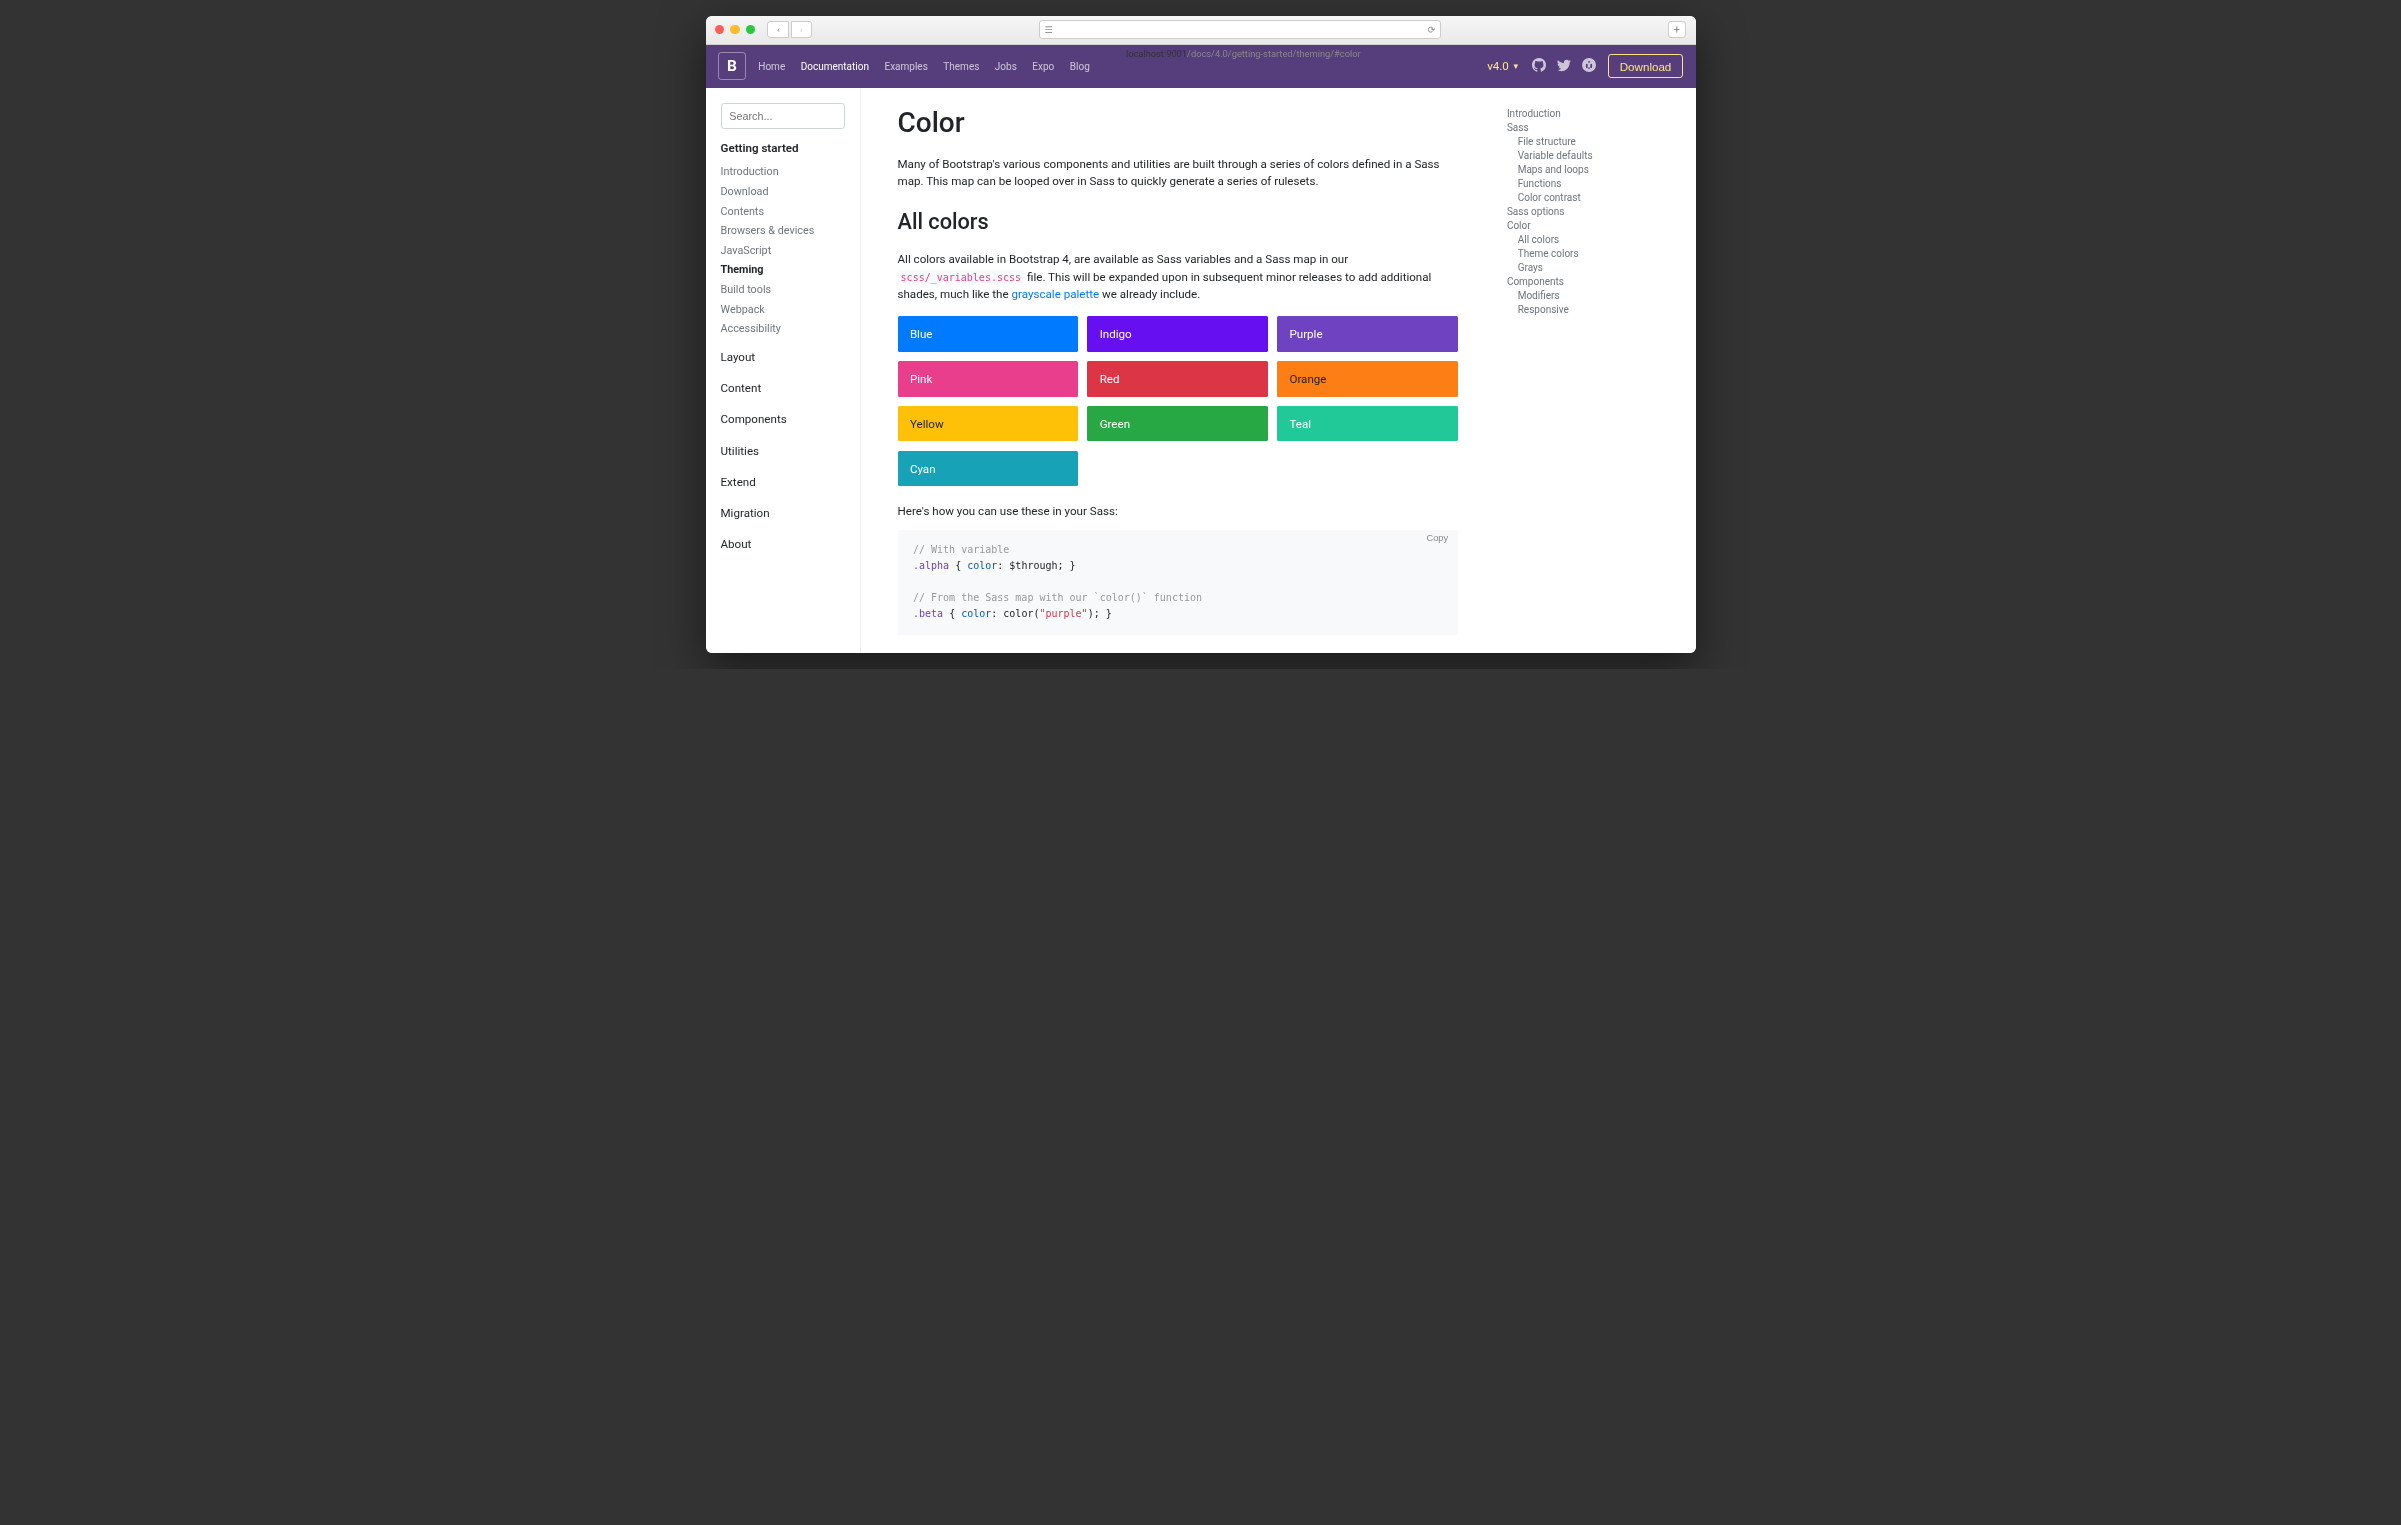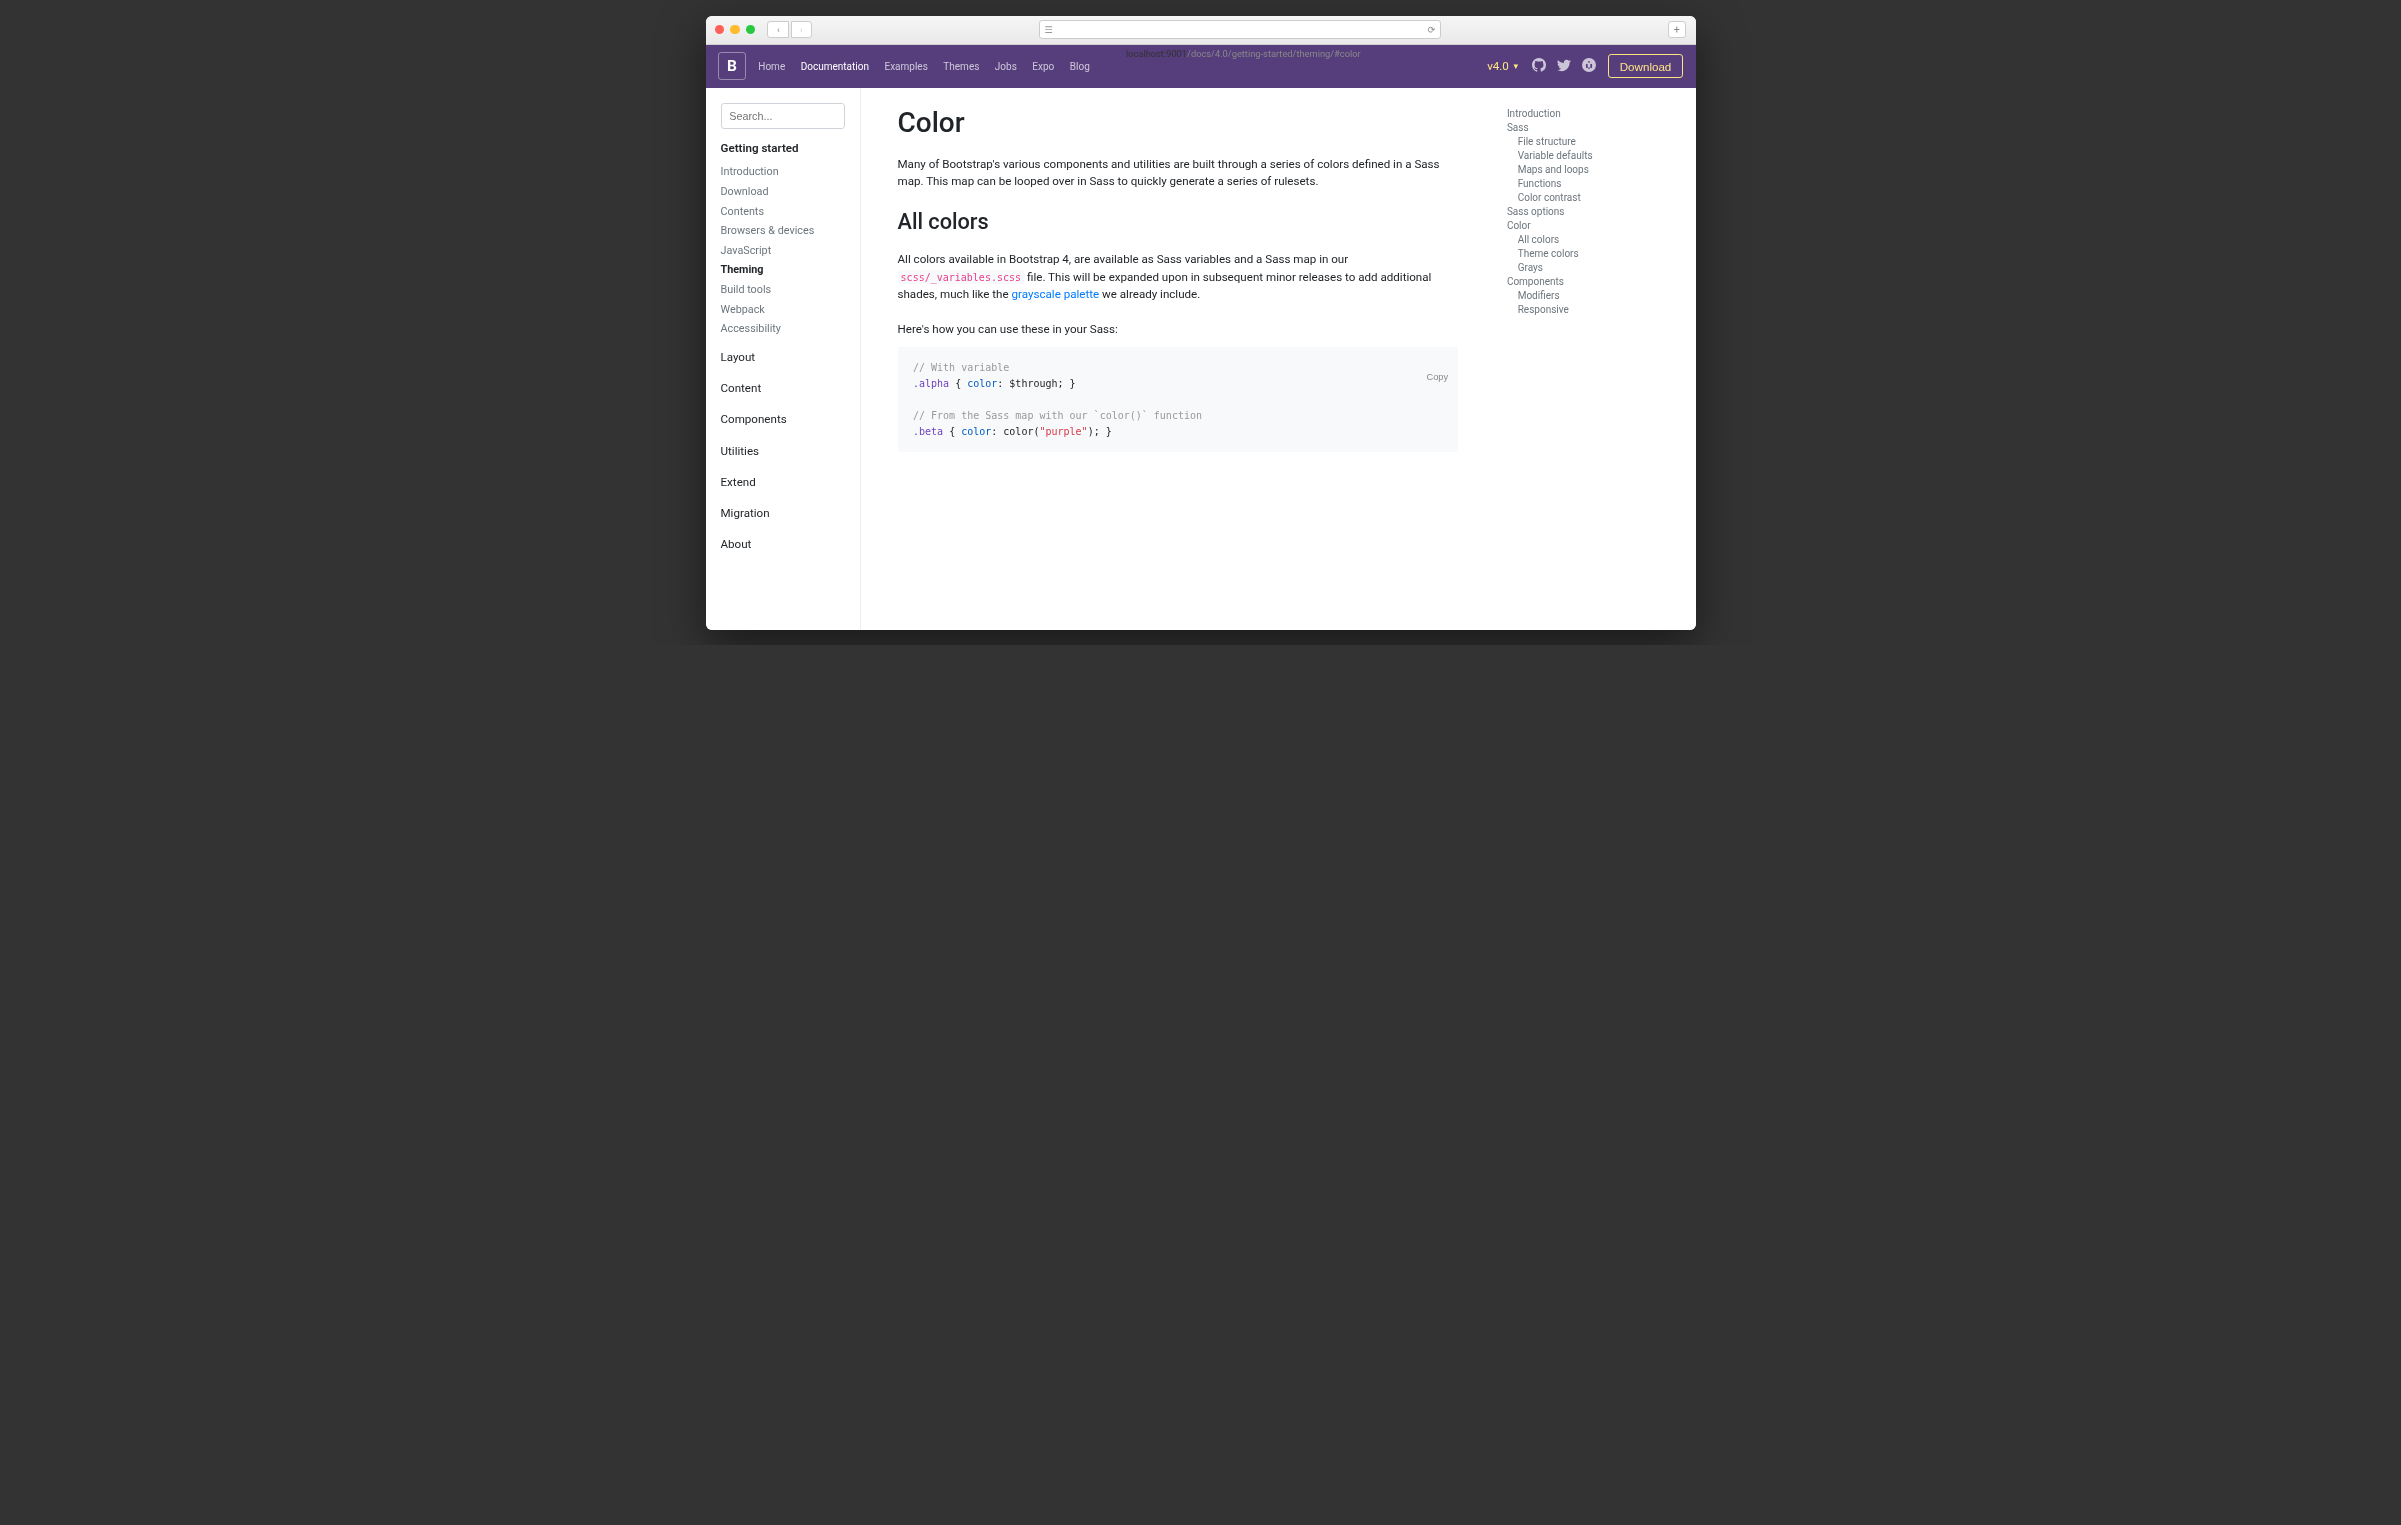--- a/index.html
+++ b/index.html
@@ -123,21 +123,21 @@
 
 .swatches { display: grid; grid-template-columns: repeat(3, 1fr); gap: 9.3px; margin: 12.4px 0; }
 .swatch { padding: 10.8px 12.4px; color: #fff; font-size: 11.6px; border-radius: 1.5px; }
 .swatch.dark { color: #212529; }
 
 .codeblock {
   background: #f8f9fa; padding: 12.4px 15.5px; border-radius: 1.5px;
   font-family: SFMono-Regular, Menlo, Monaco, Consolas, monospace;
   font-size: 10px; line-height: 1.6; position: relative; color: #212529;
 }
-.codeblock .copy { position: absolute; top: 23px; right: 9.3px; color: #888; font-size: 9.3px; font-family: -apple-system, sans-serif; cursor: pointer; }
+.codeblock .copy { position: absolute; top: 1px; right: 9.3px; color: #888; font-size: 9.3px; font-family: -apple-system, sans-serif; cursor: pointer; }
 .tok-c { color: #999; }
 .tok-sel { color: #6f42c1; }
 .tok-prop { color: #005cc5; }
 .tok-str { color: #d73a49; }
 
 .toc { width: 139px; padding: 18.6px 12.4px; font-size: 10px; }
 .toc ul { list-style: none; }
 .toc li { padding: 1.5px 0; }
 .toc a { color: #6c757d; text-decoration: none; cursor: pointer; }
 .toc .sub { padding-left: 10.8px; }
@@ -226,20 +226,32 @@
         </div>
     </div>
 
     <div class="content">
       <h1>Color</h1>
       <p>Many of Bootstrap's various components and utilities are built through a series of colors defined in a Sass map. This map can be looped over in Sass to quickly generate a series of rulesets.</p>
       <h2>All colors</h2>
       <p>
         <span>All colors available in Bootstrap 4, are available as Sass variables and a Sass map in our </span><code class="inline">scss/_variables.scss</code><span> file. This will be expanded upon in subsequent minor releases to add additional shades, much like the </span><a class="link">grayscale palette</a><span> we already include.</span>
       </p>
+      <div class="swatches" id="swatches">
+          <div class="swatch" style="background: rgb(0, 123, 255);">Blue</div>
+          <div class="swatch" style="background: rgb(102, 16, 242);">Indigo</div>
+          <div class="swatch" style="background: rgb(111, 66, 193);">Purple</div>
+          <div class="swatch" style="background: rgb(232, 62, 140);">Pink</div>
+          <div class="swatch" style="background: rgb(220, 53, 69);">Red</div>
+          <div class="swatch dark" style="background: rgb(253, 126, 20);">Orange</div>
+          <div class="swatch dark" style="background: rgb(255, 193, 7);">Yellow</div>
+          <div class="swatch" style="background: rgb(40, 167, 69);">Green</div>
+          <div class="swatch" style="background: rgb(32, 201, 151);">Teal</div>
+          <div class="swatch" style="background: rgb(23, 162, 184);">Cyan</div>
+        </div>
       <p>Here's how you can use these in your Sass:</p>
       <div class="codeblock">
         <span class="copy">Copy</span>
         <div><span class="tok-c">// With variable</span></div>
         <div><span class="tok-sel">.alpha</span><span> { </span><span class="tok-prop">color</span><span>: </span><span>$through</span><span>; }</span></div>
         <div>&nbsp;</div>
         <div><span class="tok-c">// From the Sass map with our `color()` function</span></div>
         <div><span class="tok-sel">.beta</span><span> { </span><span class="tok-prop">color</span><span>: </span><span>color</span><span>(</span><span class="tok-str">"purple"</span><span>)</span><span>; }</span></div>
       </div>
     </div>

